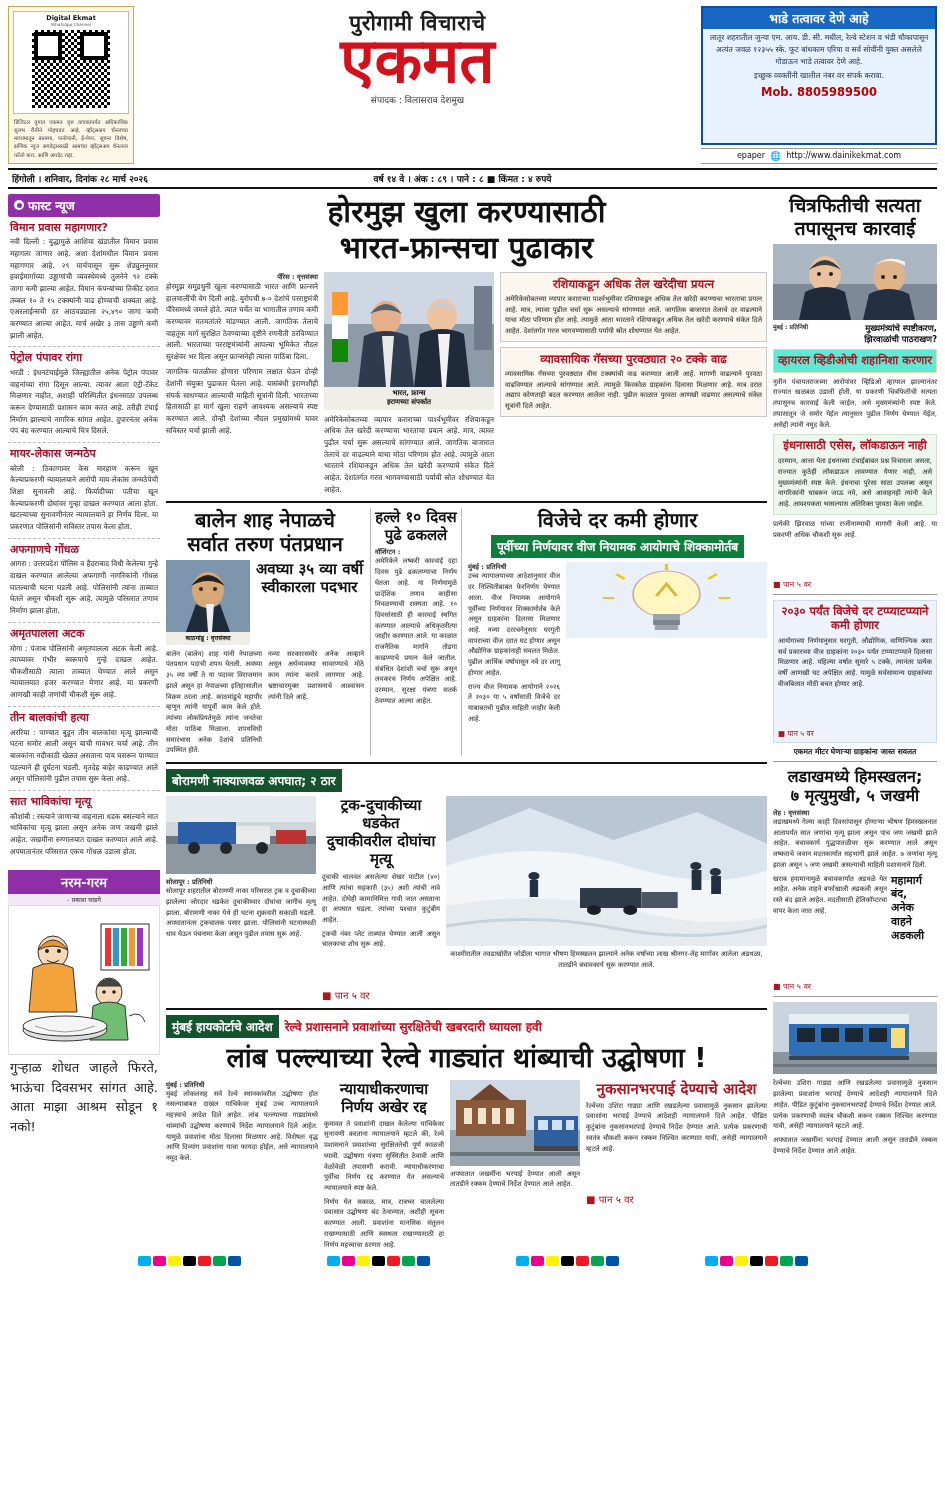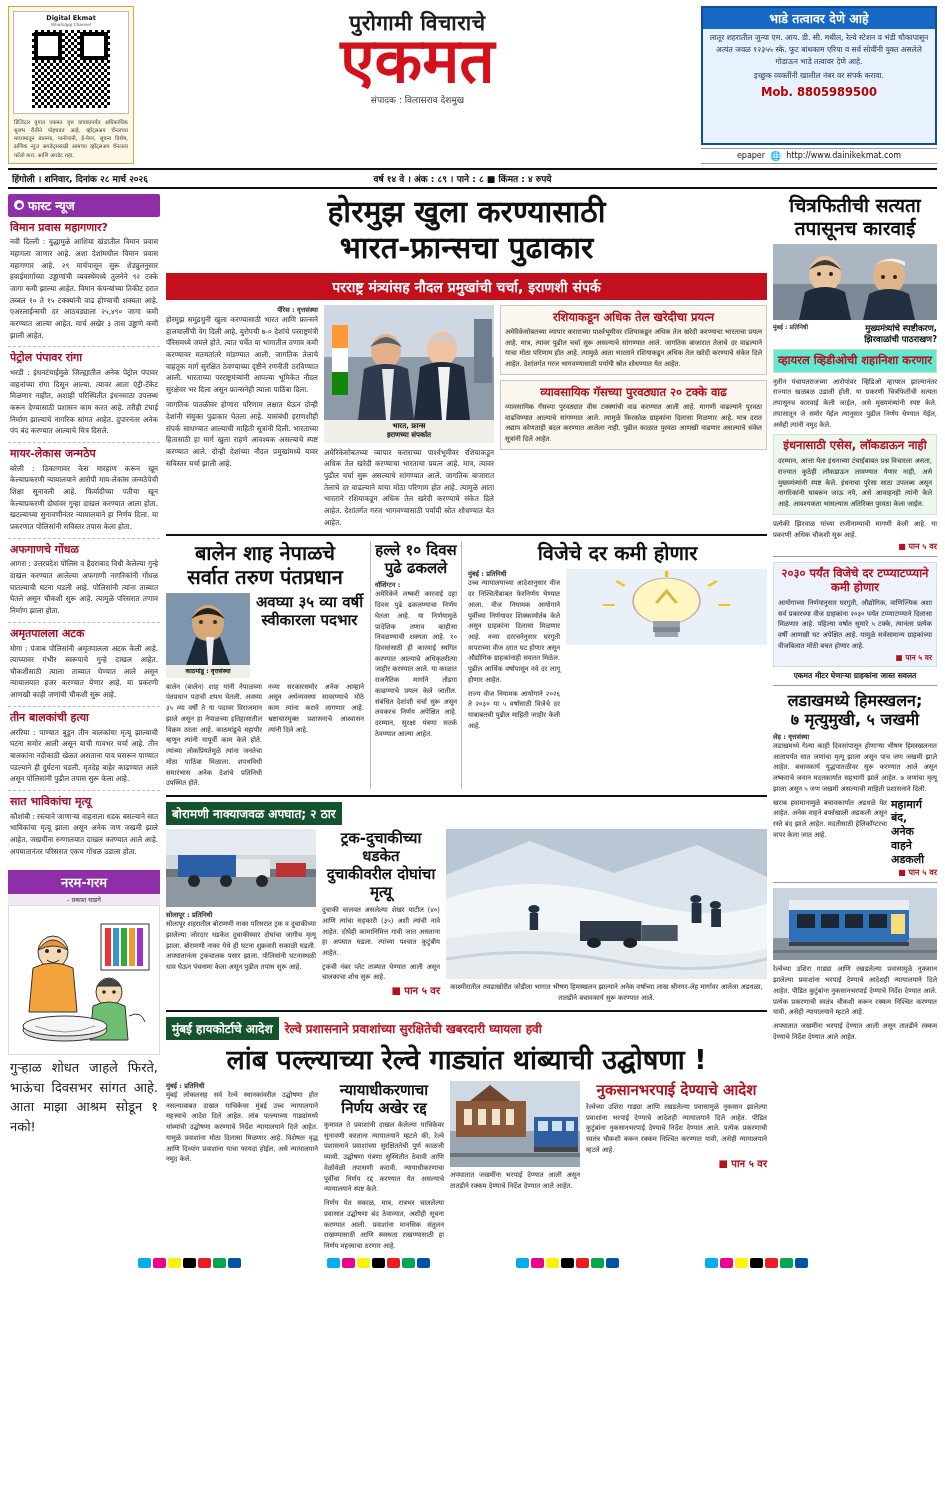--- a/index.html
+++ b/index.html
@@ -145,21 +145,21 @@
   .boxed {
     border: 1px solid #c8c8c8; background: #fbf7ef; padding: 4px;
   }
   
   .rc-h1 { font-size: 19px; font-weight:bold; line-height:1.22; text-align:center; color:#111; }
   .tint-y { background:#5eead4; border:1px solid #e3d7ae; padding:4px; }
   .tint-g { background:#eef7ee; border:1px solid #cfe3cf; padding:4px; }
   .tint-b { background:#eef3fb; border:1px solid #cfdcf0; padding:4px; }
   .rule { border-top: 1px solid #999; margin: 5px 0; }
   .rule-thick { border-top: 2px solid #111; margin: 6px 0 5px 0; }
-  .tagline-red { font-size: 10px; font-weight:bold; color:#b3121f; text-align:right; }
+  .tagline-red { font-size: 10px; font-weight:normal; color:#b3121f; text-align:left;margin-top:38px; }
   
   .h2 { font-size: 20px; font-weight:bold; line-height:1.2; color:#111; text-align:center; }
   .h3 { font-size: 15px; font-weight:bold; line-height:1.2; color:#111; }
   .kicker {
     background:#0f7d3c; color:#fff; font-size:12px; font-weight:bold; padding:3px 6px; display:inline-block;
   }
   .kicker-blue { background:#14532d; }
   .banner-head {
     font-size: 27px; font-weight:bold; text-align:center; line-height:1.2; margin-top:4px;
   }
@@ -293,21 +293,20 @@
       </div>
     </div>
 
     <div class="col-mid">
 
       <div class="lead">
         <h1>
           <span>होरमुझ खुला करण्यासाठी</span><br>
           <span>भारत-फ्रान्सचा पुढाकार</span>
         </h1>
-        <div class="lead-strap">परराष्ट्र मंत्र्यांसह नौदल प्रमुखांची चर्चा, इराणशी संपर्क</div>
       </div>
 
       <div class="lead-grid">
         <div class="lead-c1">
           <div class="credit">पॅरिस : वृत्तसंस्था</div>
           <div class="body-txt">होरमुझ समुद्रधुनी खुला करण्यासाठी भारत आणि फ्रान्सने हालचालींची वेग दिली आहे. युरोपची ७-० देशांचे परराष्ट्रमंत्री पॅरिसमध्ये जमले होते. त्यात चर्चेत या भागातील तणाव कमी करण्यावर मतमतांतरे मांडण्यात आली. जागतिक तेलाचे वाहतूक मार्ग सुरक्षित ठेवण्याच्या दृष्टीने रणनीती ठरविण्यात आली. भारताच्या परराष्ट्रमंत्र्यांनी आपल्या भूमिकेत नौदल सुरक्षेवर भर दिला असून फ्रान्सनेही त्याला पाठिंबा दिला.</div>
           <div class="body-txt" style="margin-top:4px;">जागतिक पातळीवर होणारा परिणाम लक्षात घेऊन दोन्ही देशांनी संयुक्त पुढाकार घेतला आहे. यासंबंधी इराणशीही संपर्क साधण्यात आल्याची माहिती सूत्रांनी दिली. भारताच्या हितासाठी हा मार्ग खुला राहणे आवश्यक असल्याचे स्पष्ट करण्यात आले. दोन्ही देशांच्या नौदल प्रमुखांमध्ये यावर सविस्तर चर्चा झाली आहे.</div>
         </div>
 
         <div class="lead-c2">
@@ -394,20 +393,23 @@
           <div class="h3" style="text-align:center; color:#111;">
             <span>हल्ले १० दिवस</span><br>
             <span>पुढे ढकलले</span>
           </div>
           <div class="credit" style="text-align:left;margin-top:3px;">वॉशिंग्टन :</div>
           <div class="body-txt sm">अमेरिकेने लष्करी कारवाई दहा दिवस पुढे ढकलण्याचा निर्णय घेतला आहे. या निर्णयामुळे प्रादेशिक तणाव काहीसा निवळण्याची शक्यता आहे. १० दिवसांसाठी ही कारवाई स्थगित करण्यात आल्याचे अधिकृतरीत्या जाहीर करण्यात आले. या काळात राजनैतिक मार्गाने तोडगा काढण्याचे प्रयत्न केले जातील. संबंधित देशांशी चर्चा सुरू असून लवकरच निर्णय अपेक्षित आहे. दरम्यान, सुरक्षा यंत्रणा सतर्क ठेवण्यात आल्या आहेत.</div>
         </div>
 
         <div style="flex:1;">
           <div class="h2">विजेचे दर कमी होणार</div>
+          <div style="text-align:center;margin-top:3px;">
+            <span class="kicker">पूर्वीच्या निर्णयावर वीज नियामक आयोगाचे शिक्कामोर्तब</span>
+          </div>
           <div style="display:flex;gap:6px;margin-top:4px;">
             <div style="width:92px;">
               <div class="credit" style="text-align:left;">मुंबई : प्रतिनिधी</div>
               <div class="body-txt sm">उच्च न्यायालयाच्या आदेशानुसार वीज दर निश्चितीबाबत फेरनिर्णय घेण्यात आला. वीज नियामक आयोगाने पूर्वीच्या निर्णयावर शिक्कामोर्तब केले असून ग्राहकांना दिलासा मिळणार आहे. नव्या दररचनेनुसार घरगुती वापराच्या वीज दरात घट होणार असून औद्योगिक ग्राहकांनाही सवलत मिळेल. पुढील आर्थिक वर्षापासून नवे दर लागू होणार आहेत.</div>
               <div class="body-txt sm" style="margin-top:3px;">राज्य वीज नियामक आयोगाने २०२६ ते २०३० या ५ वर्षांसाठी विजेचे दर याबाबतची पुढील माहिती जाहीर केली आहे.</div>
             </div>
             <div style="flex:1;">
               <div class="photo" style="height:76px;background:#eef3f8;">
                 <svg width="100%" height="76" viewBox="0 0 120 76" preserveAspectRatio="none">
                   <rect width="120" height="76" fill="#e9f0f7"></rect>

